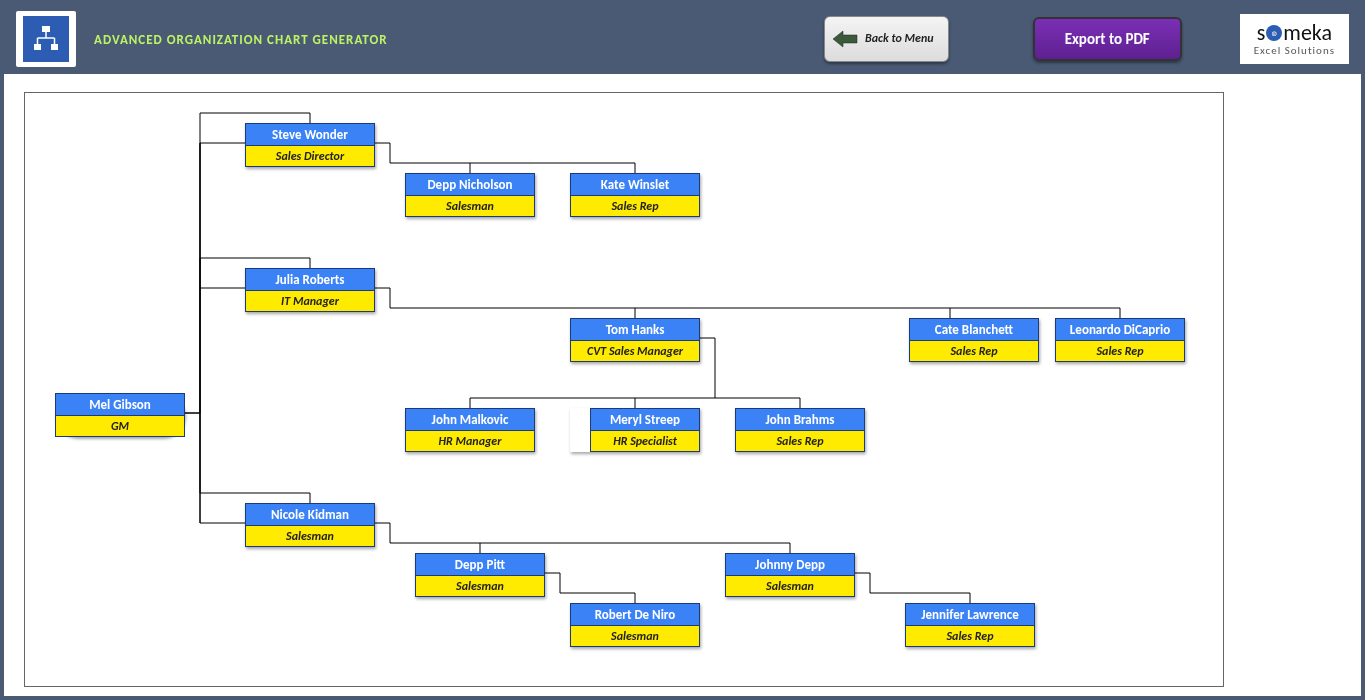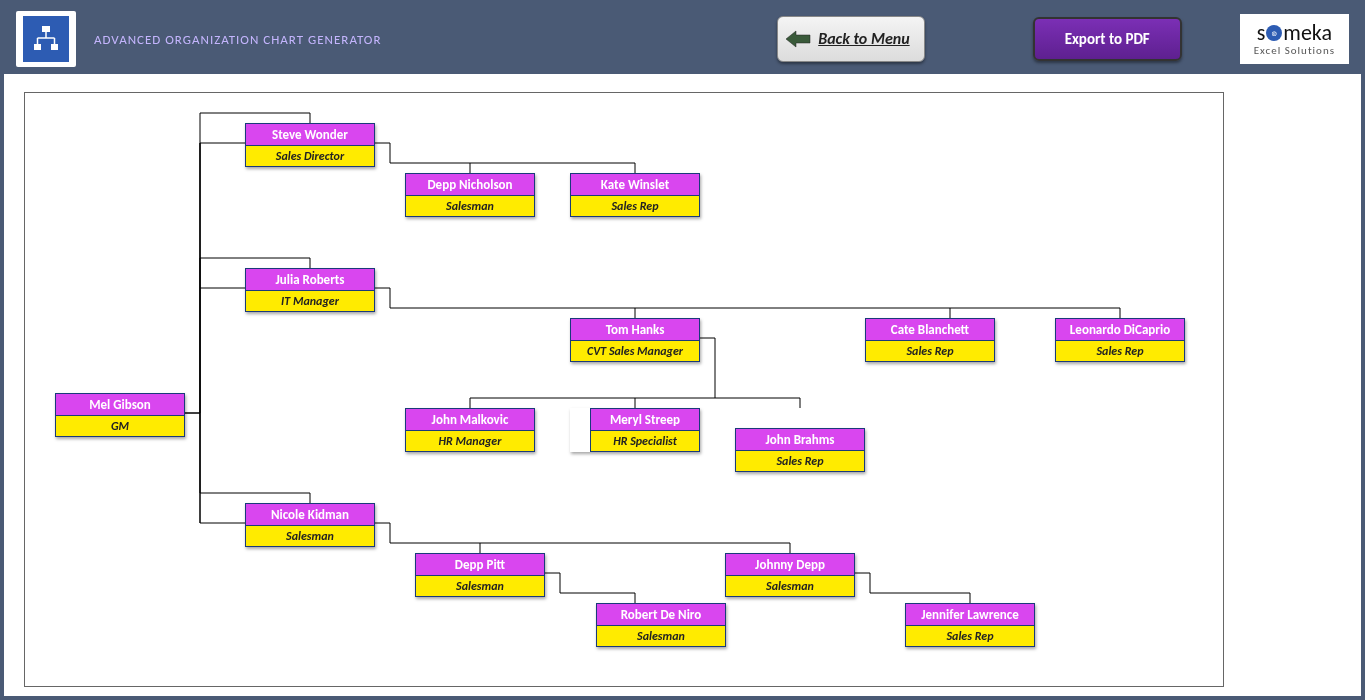--- a/index.html
+++ b/index.html
@@ -36,24 +36,24 @@
     display: flex;
     align-items: center;
     justify-content: center;
   }
   .org-icon {
     width: 30px;
     height: 30px;
   }
   .title-block { flex: 0 0 auto; }
   .title-top {
-    color: #c4b5fd;
+    color: #bef264;
     font-size: 13px;
     letter-spacing: 1px;
-    font-weight: 400;
+    font-weight: 700;
   }
   .title-bottom {
     color: #fff;
     font-size: 22px;
     font-weight: 700;
     letter-spacing: 1px;
   }
   .spacer { flex: 1; }
   .back-btn {
     background: linear-gradient(#f4f4f4, #dcdcdc);
@@ -65,42 +65,41 @@
     align-items: center;
     gap: 6px;
     box-shadow: 0 2px 3px rgba(0,0,0,0.4);
     cursor: pointer;
   }
   .back-arrow {
     width: 28px;
     height: 20px;
   }
   .back-text {
-    font-size: 16px;
+    font-size: 12px;
     font-style: italic;
     font-weight: 700;
     color: #222;
     line-height: 1.1;
     text-align: center;
-    text-decoration: underline;
   }
   .export-btn {
     background: linear-gradient(#7b2fb5, #5e2090);
     border: 2px solid #333;
     border-radius: 6px;
     height: 44px;
     padding: 0 30px;
     color: #fff;
     font-size: 15px;
     font-weight: 600;
     box-shadow: 0 2px 3px rgba(0,0,0,0.4);
     cursor: pointer;
     display: flex;
     align-items: center;
-    margin-left: 90px;
+    margin-left: 66px;
   }
   .someka {
     background: #fff;
     height: 50px;
     padding: 4px 14px;
     margin-left: 40px;
     display: flex;
     flex-direction: column;
     justify-content: center;
     align-items: center;
@@ -135,21 +134,21 @@
     border: 1px solid #666;
     background: #fff;
   }
   .node {
     position: absolute;
     width: 130px;
     text-align: center;
     box-shadow: 1px 2px 3px rgba(0,0,0,0.35);
   }
   .node .nm {
-    background: #d946ef;
+    background: #3b82f6;
     color: #fff;
     font-weight: 700;
     font-size: 13px;
     padding: 3px 2px;
     border: 1px solid #1a3a7a;
     white-space: nowrap;
     overflow: hidden;
   }
   .node .rl {
     background: #ffeb00;
@@ -262,21 +261,21 @@
       <line x1="830" y1="480" x2="845" y2="480"></line>
       <line x1="845" y1="480" x2="845" y2="500"></line>
       <line x1="845" y1="500" x2="945" y2="500"></line>
       <line x1="945" y1="500" x2="945" y2="510"></line>
       <line x1="160" y1="320" x2="175" y2="320"></line>
       <line x1="175" y1="50" x2="175" y2="430"></line>
       <line x1="175" y1="50" x2="220" y2="50"></line>
       <line x1="175" y1="195" x2="220" y2="195"></line>
       <line x1="175" y1="430" x2="220" y2="430"></line>
     </svg>
-<div class="node" style="left: 30px; top: 300px;">
+<div class="node" style="left: 30px; top: 300px; border-radius: 22px;">
       <div class="nm">Mel Gibson</div>
       <div class="rl">GM</div>
     </div>
     <div class="node" style="left: 220px; top: 30px;">
       <div class="nm">Steve Wonder</div>
       <div class="rl">Sales Director</div>
     </div>
     <div class="node" style="left: 380px; top: 80px;">
       <div class="nm">Depp Nicholson</div>
       <div class="rl">Salesman</div>
@@ -286,53 +285,53 @@
       <div class="rl">Sales Rep</div>
     </div>
     <div class="node" style="left: 220px; top: 175px;">
       <div class="nm">Julia Roberts</div>
       <div class="rl">IT Manager</div>
     </div>
     <div class="node" style="left: 545px; top: 225px;">
       <div class="nm">Tom Hanks</div>
       <div class="rl">CVT Sales Manager</div>
     </div>
-    <div class="node" style="left: 840px; top: 225px;">
+    <div class="node" style="left: 884px; top: 225px;">
       <div class="nm">Cate Blanchett</div>
       <div class="rl">Sales Rep</div>
     </div>
     <div class="node" style="left: 1030px; top: 225px;">
       <div class="nm">Leonardo DiCaprio</div>
       <div class="rl">Sales Rep</div>
     </div>
     <div class="node" style="left: 380px; top: 315px;">
       <div class="nm">John Malkovic</div>
       <div class="rl">HR Manager</div>
     </div>
     <div class="node" style="left: 545px; top: 315px; padding-left: 20px;">
       <div class="nm">Meryl Streep</div>
       <div class="rl">HR Specialist</div>
     </div>
-    <div class="node" style="left: 710px; top: 315px; margin-top: 20px;">
+    <div class="node" style="left: 710px; top: 315px;">
       <div class="nm">John Brahms</div>
       <div class="rl">Sales Rep</div>
     </div>
     <div class="node" style="left: 220px; top: 410px;">
       <div class="nm">Nicole Kidman</div>
       <div class="rl">Salesman</div>
     </div>
     <div class="node" style="left: 390px; top: 460px;">
       <div class="nm">Depp Pitt</div>
       <div class="rl">Salesman</div>
     </div>
     <div class="node" style="left: 700px; top: 460px;">
       <div class="nm">Johnny Depp</div>
       <div class="rl">Salesman</div>
     </div>
-    <div class="node" style="left: 571px; top: 510px;">
+    <div class="node" style="left: 545px; top: 510px;">
       <div class="nm">Robert De Niro</div>
       <div class="rl">Salesman</div>
     </div>
     <div class="node" style="left: 880px; top: 510px;">
       <div class="nm">Jennifer Lawrence</div>
       <div class="rl">Sales Rep</div>
     </div>
   </div>
 
 </body></html>

